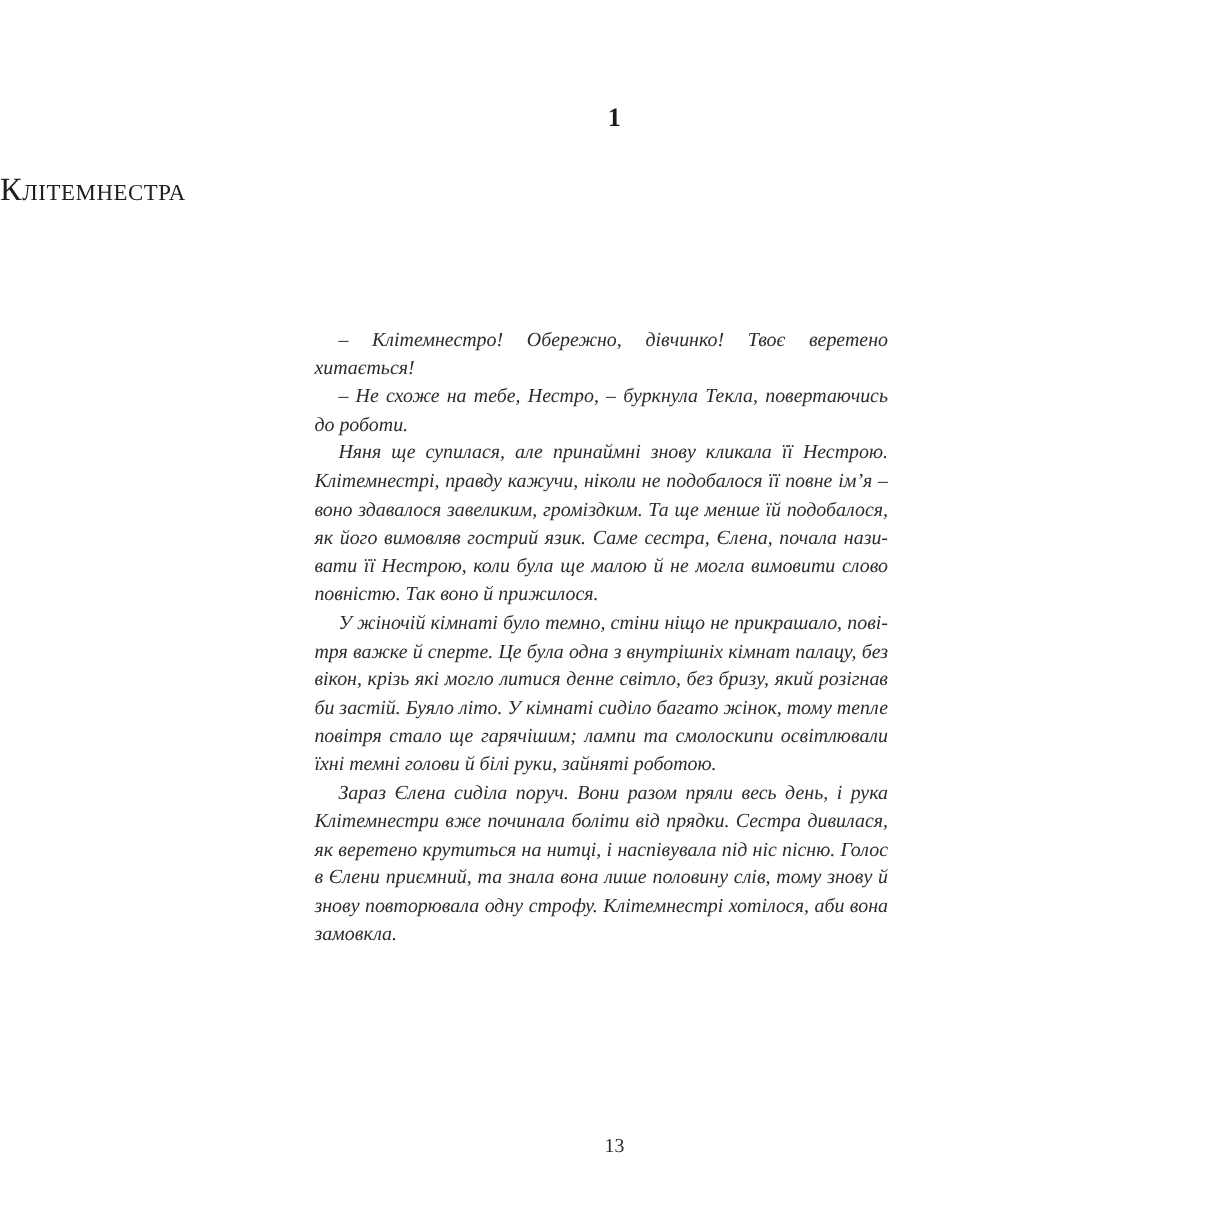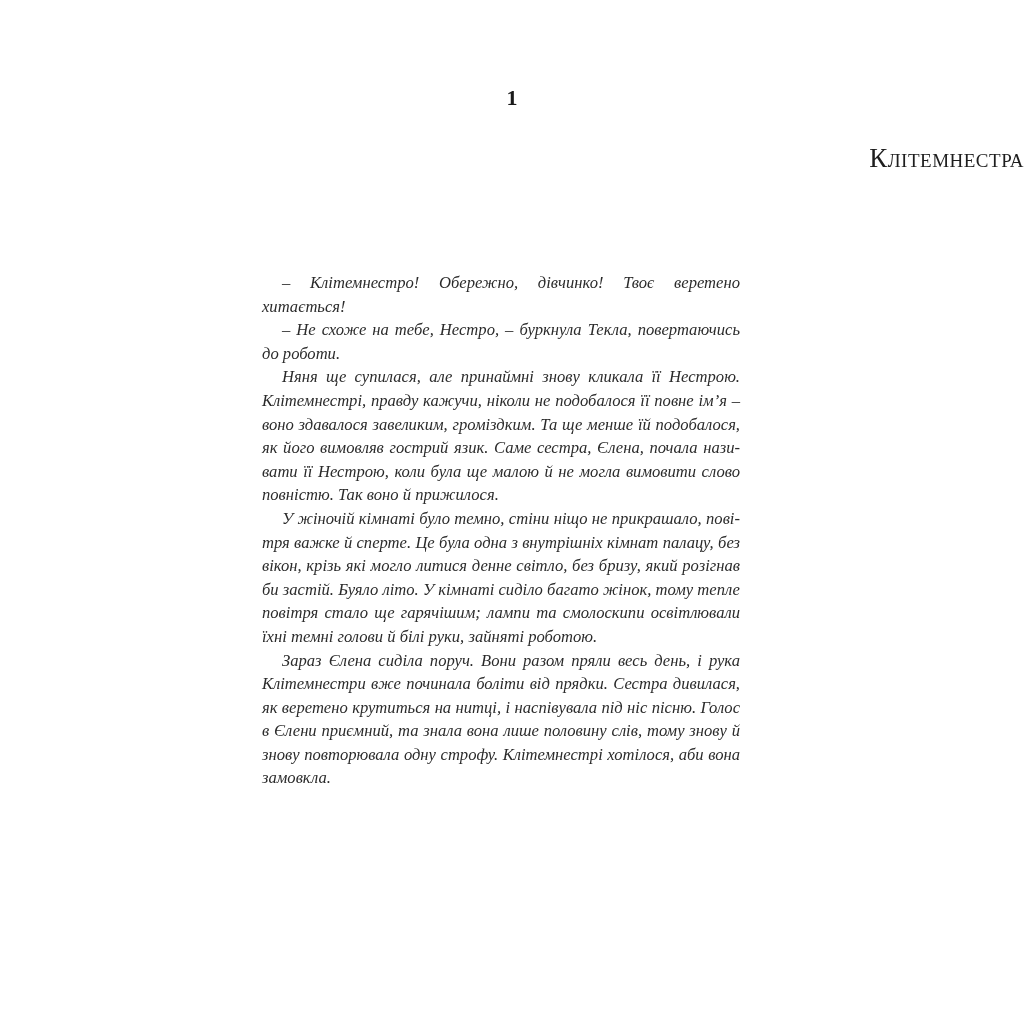--- a/index.html
+++ b/index.html
@@ -31,21 +31,21 @@
       font-size: 22px;
       font-weight: bold;
       color: #1a1a1a;
       line-height: 28px;
     }
     .chapter-title {
       position: absolute;
       top: 140px;
       left: 0;
       width: 1024px;
-      text-align: right;
+      text-align: left;
       font-size: 27px;
       letter-spacing: 0.5px;
       color: #1e1e1e;
       line-height: 36px;
       font-variant: small-caps;
     }
     .body-text {
       position: absolute;
       top: 271px;
       left: 262px;
@@ -81,13 +81,14 @@
   <div class="chapter-title">Клітемнестра</div>
 
   <div class="body-text">
     <p>– Клітемнестро! Обережно, дівчинко! Твоє веретено хитається!</p>
     <p>– Не схоже на тебе, Нестро, – буркнула Текла, повертаючись до роботи.</p>
     <p>Няня ще супилася, але принаймні знову кликала її Нестрою. Клітемнестрі, правду кажучи, ніколи не подобалося її повне ім’я – воно здавалося завеликим, громіздким. Та ще менше їй подобалося, як його вимовляв гострий язик. Саме сестра, Єлена, почала нази­вати її Нестрою, коли була ще малою й не могла вимовити слово повністю. Так воно й прижилося.</p>
     <p>У жіночій кімнаті було темно, стіни ніщо не прикрашало, пові­тря важке й сперте. Це була одна з внутрішніх кімнат палацу, без вікон, крізь які могло литися денне світло, без бризу, який розігнав би застій. Буяло літо. У кімнаті сиділо багато жінок, тому тепле повітря стало ще гарячішим; лампи та смолоскипи освітлювали їхні темні голови й білі руки, зайняті роботою.</p>
     <p>Зараз Єлена сиділа поруч. Вони разом пряли весь день, і рука Клітемнестри вже починала боліти від прядки. Сестра дивилася, як веретено крутиться на нитці, і наспівувала під ніс пісню. Голос в Єлени приємний, та знала вона лише половину слів, тому знову й знову повторювала одну строфу. Клітемнестрі хотілося, аби вона замовкла.</p>
   </div>
 
+  <div class="page-number">13</div>
 </div>
 
 </body></html>

